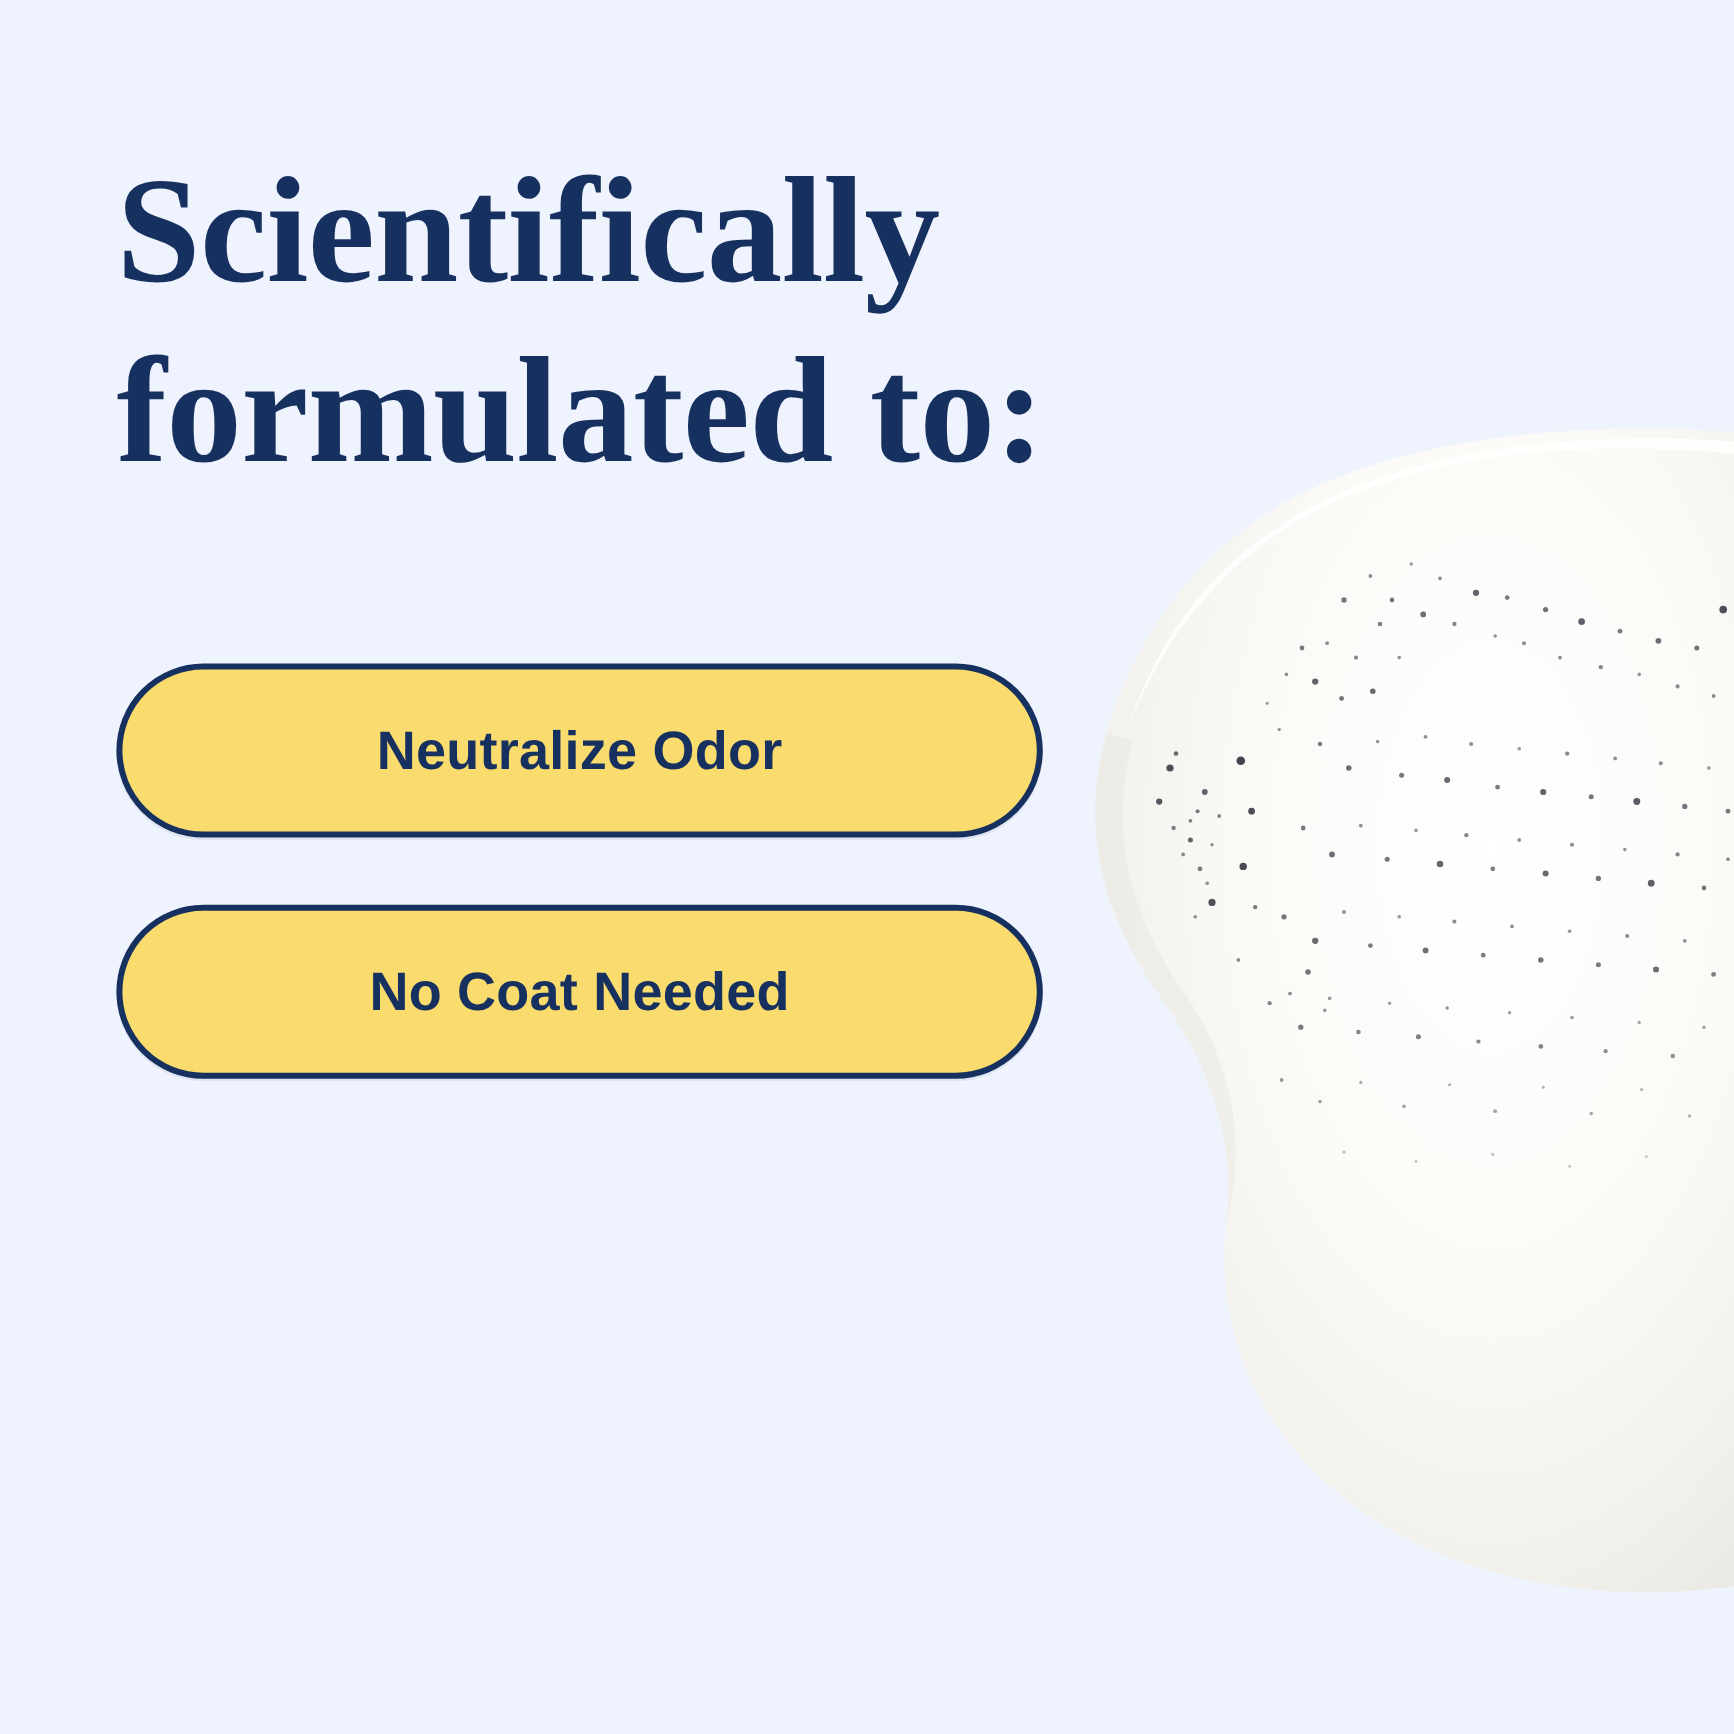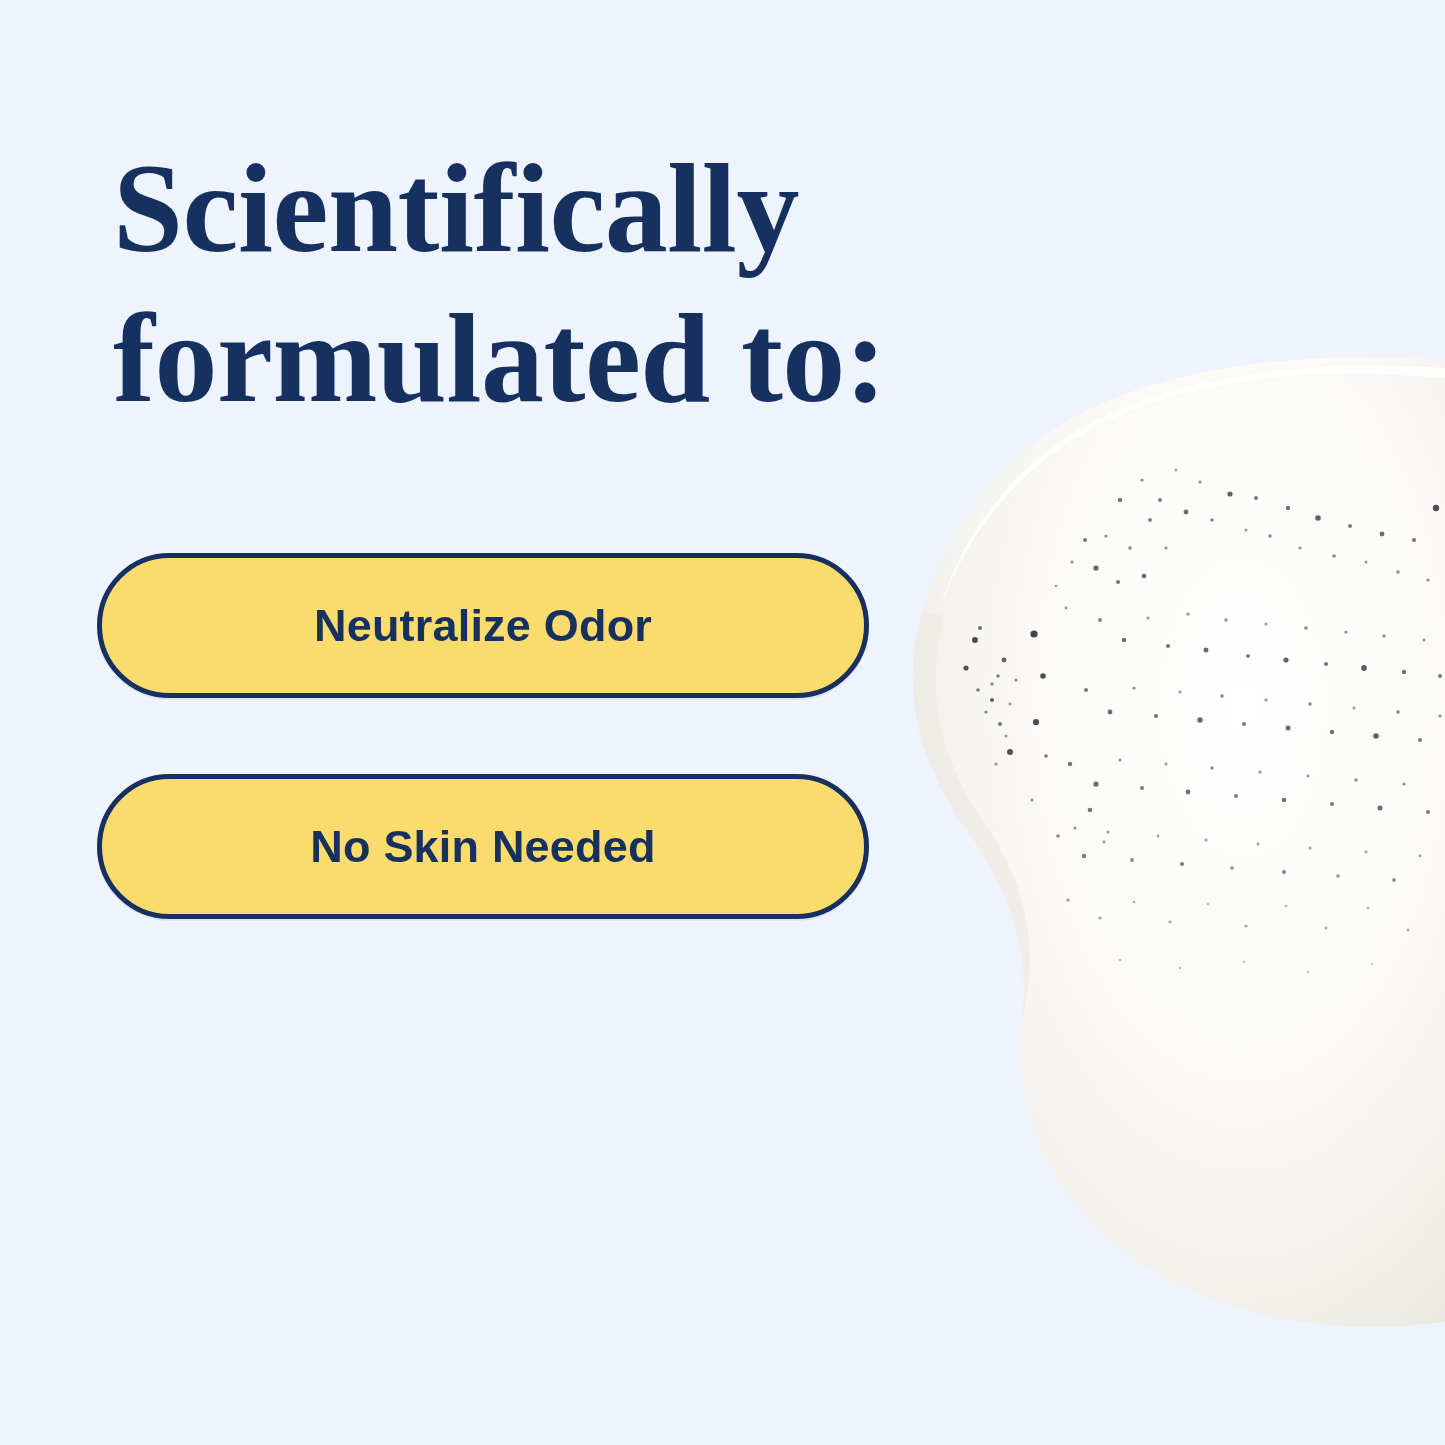--- a/index.html
+++ b/index.html
@@ -37,32 +37,32 @@
     left: 97px;
     top: 118px;
     width: 860px;
     color: #16305f;
     font-family: "Liberation Serif", "DejaVu Serif", serif;
     font-weight: 700;
     font-size: 126px;
     line-height: 150px;
     letter-spacing: -0.5px;
     white-space: pre-line;
-    margin: 16px;
+    margin: 0;
   }
 
   
   .pill-list {
     position: absolute;
     left: 97px;
     top: 553px;
     width: 772px;
     display: flex;
     flex-direction: column;
-    gap: 76px;
+    gap: 56px;
     justify-content: flex-end;
   }
   .pill {
     box-sizing: border-box;
     width: 772px;
     height: 145px;
     background: #fadc6e;
     border: 5px solid #16305f;
     border-radius: 73px;
     display: flex;
@@ -279,18 +279,18 @@
 formulated to:</h1>
 
   <div class="pill-list">
 
     <div class="pill">
       <span class="pill-label">Neutralize Odor</span>
     </div>
 
 
     <div class="pill">
-      <span class="pill-label">No Skin Needed</span>
+      <span class="pill-label">No Coat Needed</span>
     </div>
 
   </div>
 
 </div>
 
 </body></html>

